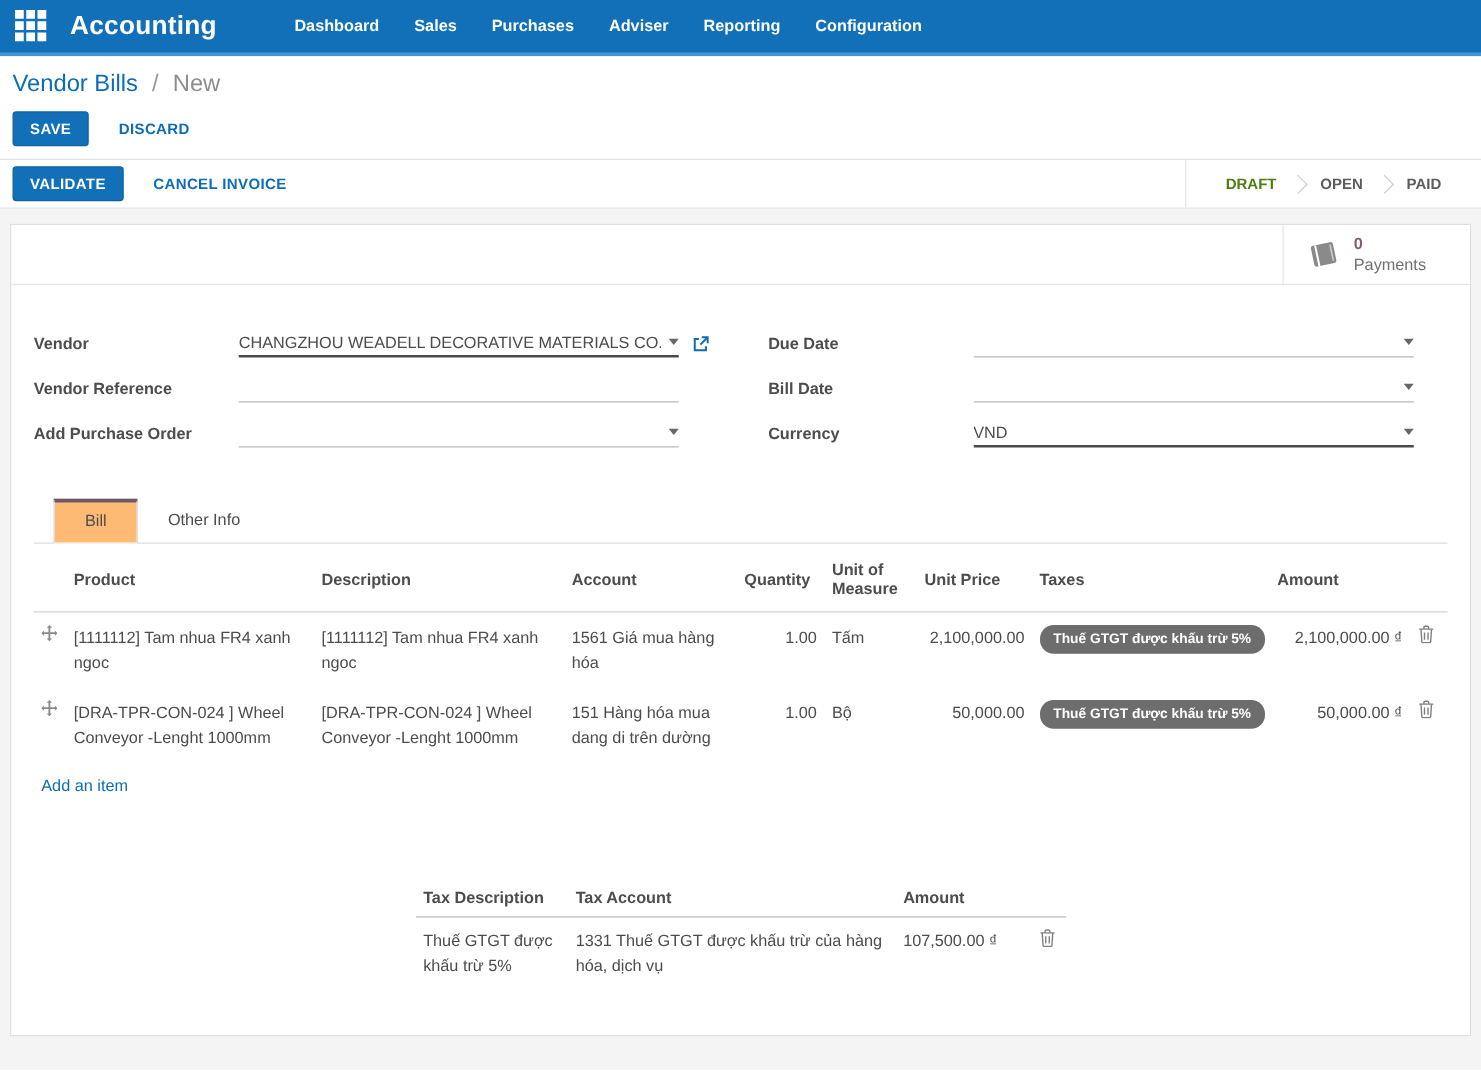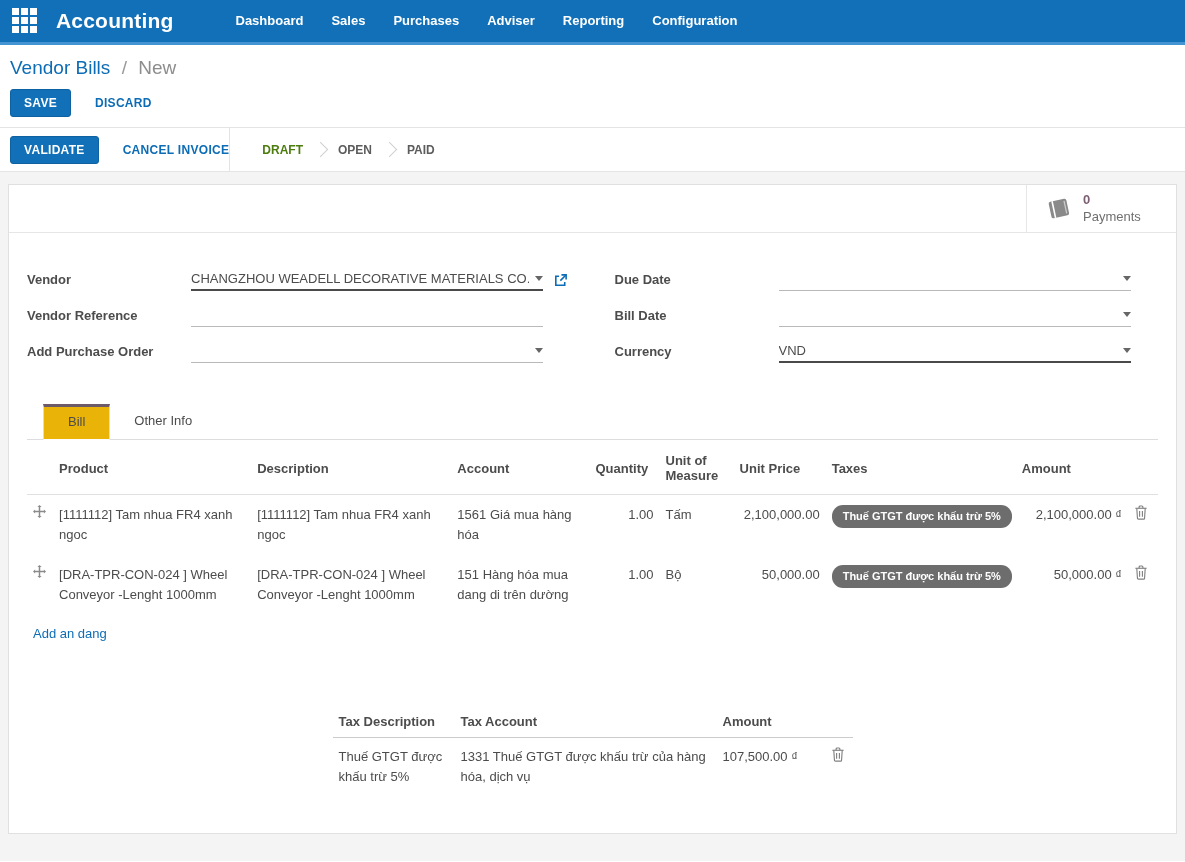--- a/index.html
+++ b/index.html
@@ -18,21 +18,21 @@
   .control-panel { padding:12px 10px 10px 10px; background:#fff; }
   .breadcrumb { font-size:19px; }
   .breadcrumb a { color:#0c6cb5; cursor:pointer; text-decoration:none; }
   .breadcrumb .sep { color:#999; margin:0 6px; }
   .breadcrumb .current { color:#8d8d8d; }
   .cp-buttons { margin-top:10px; display:flex; align-items:center; }
   .btn-primary { background:#1170b8; color:#fff; border:1px solid #0e62a2; border-radius:3px; font-size:12px; font-weight:700; padding:6px 13px; cursor:pointer; font-family:inherit; letter-spacing:.3px; }
   .btn-link { background:none; border:none; color:#0c6cb5; font-size:12px; font-weight:700; margin-left:24px; cursor:pointer; font-family:inherit; letter-spacing:.3px; }
 
   
-  .statusbar-row { height:45px; border-top:1px solid #e4e4e4; border-bottom:1px solid #e4e4e4; background:#fff; display:flex; justify-content:flex-start; align-items:stretch; }
+  .statusbar-row { height:40px; border-top:1px solid #e4e4e4; border-bottom:1px solid #e4e4e4; background:#fff; display:flex; justify-content:space-between; align-items:stretch; }
   .statusbar-row .left { display:flex; align-items:center; padding-left:10px; }
   .statusbar { display:flex; align-items:center; border-left:1px solid #e4e4e4; padding:0 14px; min-width:188px; }
   .state { font-size:12px; font-weight:700; color:#5c5c5c; padding:0 18px; cursor:pointer; white-space:nowrap; }
   .state.active { color:#4d7c0f; }
   .chev { width:11px; height:11px; border-top:1px solid #cfcfcf; border-right:1px solid #cfcfcf; transform:rotate(45deg); margin:0 -6px; flex:none; }
 
   
   .sheet-wrap { background:#f4f4f4; padding:12px 8px 0 8px; height:689px; }
   .sheet { background:#fff; border:1px solid #e0e0e0; height:650px; overflow:hidden; }
   .button-box { height:48px; border-bottom:1px solid #e6e6e6; display:flex; justify-content:flex-end; }
@@ -52,21 +52,21 @@
   .field-row label { width:164px; font-size:13px; font-weight:700; color:#4c4c4c; padding-bottom:4px; flex:none; cursor:default; }
   .field-val { width:352px; border-bottom:1px solid #b9b9b9; display:flex; align-items:center; height:24px; font-size:13px; color:#4c4c4c; cursor:text; }
   .field-val.required { border-bottom:2px solid #4a4a4a; }
   .field-val .val-text { flex:1; white-space:nowrap; overflow:hidden; }
   .caret { width:0; height:0; border-left:4px solid transparent; border-right:4px solid transparent; border-top:5px solid #666; margin-left:6px; flex:none; cursor:pointer; }
   .ext-link { margin-left:10px; padding-bottom:3px; cursor:pointer; flex:none; }
 
   
   .tabs { display:flex; margin-top:30px; border-bottom:1px solid #ddd; padding-left:16px; }
   .tab { font-size:13px; color:#4c4c4c; padding:9px 24px 10px 24px; cursor:pointer; position:relative; top:1px; }
-  .tab.active { background:#eab308; border:1px solid #ddd; border-bottom:1px solid #fff; border-top:3px solid #6d5a68; padding-top:7px; }
+  .tab.active { background:#fdba74; border:1px solid #ddd; border-bottom:1px solid #fff; border-top:3px solid #6d5a68; padding-top:7px; }
 
   
   table.lines { width:100%; border-collapse:collapse; table-layout:fixed; margin-top:2px; }
   table.lines th { font-size:13px; font-weight:700; color:#4c4c4c; text-align:left; padding:11px 6px; border-bottom:1px solid #e0e0e0; vertical-align:middle; }
   table.lines td { font-size:13px; color:#4c4c4c; padding:10px 6px; vertical-align:top; line-height:1.55; }
   .num { text-align:right; }
   .col-handle{width:26px;} .col-product{width:198px;} .col-desc{width:200px;} .col-account{width:138px;}
   .col-qty{width:70px;} .col-uom{width:74px;} .col-price{width:92px;} .col-taxes{width:190px;} .col-amount{width:112px;} .col-trash{width:30px;}
   .pill { display:inline-block; background:#6d6d6d; color:#fff; font-size:11px; font-weight:700; padding:3px 11px; border-radius:11px; white-space:nowrap; cursor:pointer; }
   .handle { cursor:grab; padding-top:3px; }
@@ -300,21 +300,21 @@
                       <path d="M5 3.5 V2 a1 1 0 0 1 1 -1 h2 a1 1 0 0 1 1 1 V3.5"></path>
                     <path d="M2.5 3.5 L3.2 14 a1 1 0 0 0 1 1 h5.6 a1 1 0 0 0 1 -1 L11.5 3.5"></path>
                     <path d="M5.5 6.5 V12.5"></path>
                       <path d="M8.5 6.5 V12.5"></path>
                   </svg>
                 </span>
               </td>
             </tr>
           </tbody>
         </table>
-        <a class="add-item">Add an dang</a>
+        <a class="add-item">Add an item</a>
 
         <div class="bottom">
           <div class="tax-table-wrap">
             <table class="tax-table">
               <colgroup>
                   <col class="t-desc">
                   <col class="t-acct">
                   <col class="t-amt">
                   <col class="t-trash">
                 </colgroup>

